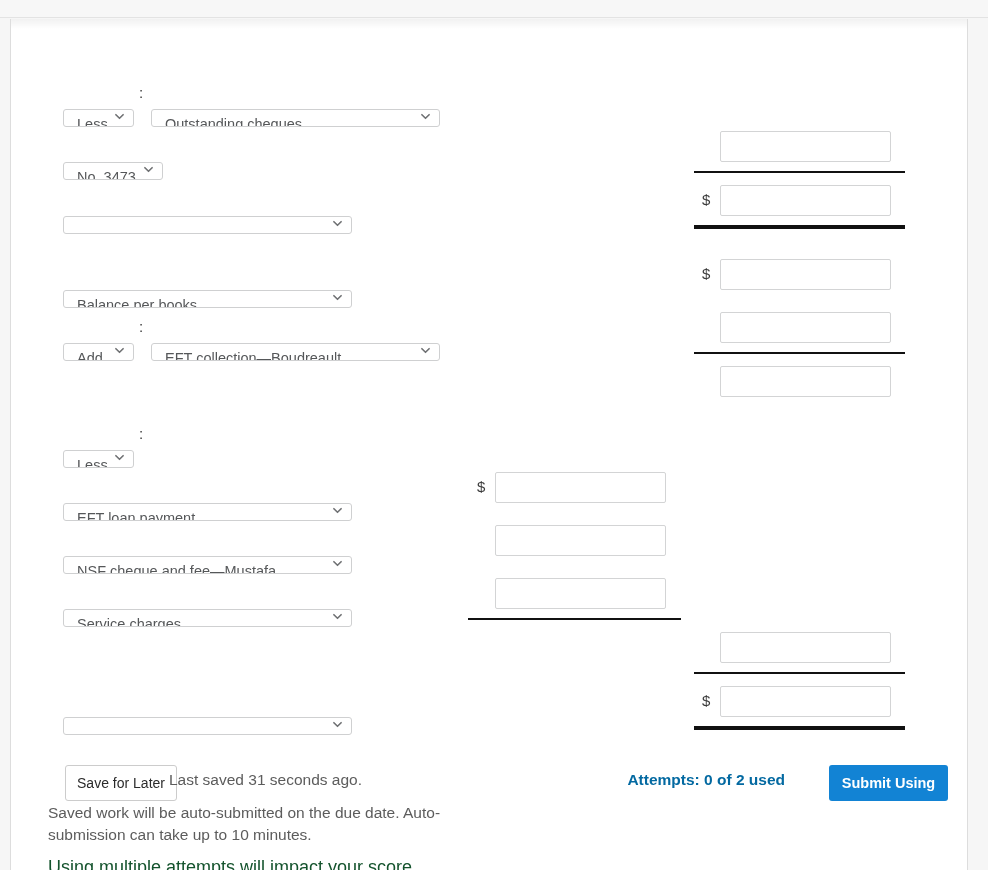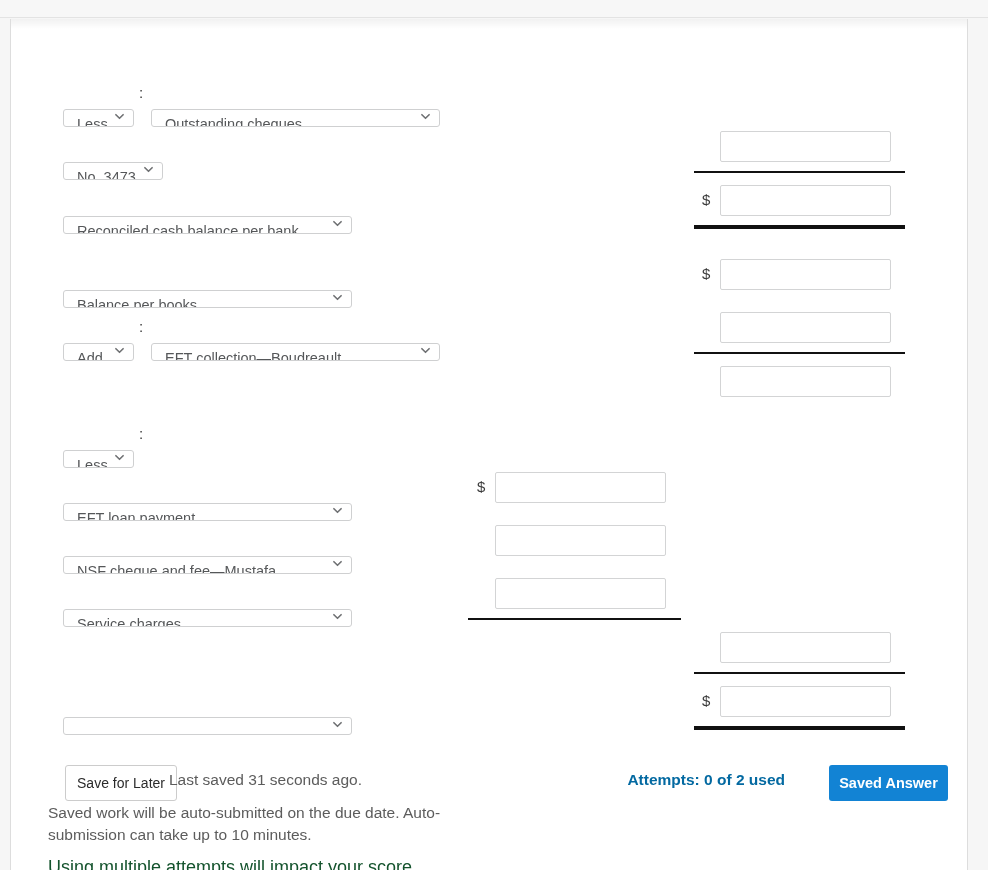--- a/index.html
+++ b/index.html
@@ -197,21 +197,21 @@
         <div class="sel" style="left: 140px; top: 59px; width: 289px;"><span>Outstanding cheques</span><span class="chev">
             <svg width="9" height="9" viewBox="0 0 10 10">
               <path d="M1 3 L5 7 L9 3" fill="none" stroke="#6f7173" stroke-width="1.8" stroke-linecap="round" stroke-linejoin="round"></path>
             </svg>
           </span></div>
         <div class="sel" style="left: 52px; top: 112px; width: 100px;"><span>No. 3473</span><span class="chev">
             <svg width="9" height="9" viewBox="0 0 10 10">
               <path d="M1 3 L5 7 L9 3" fill="none" stroke="#6f7173" stroke-width="1.8" stroke-linecap="round" stroke-linejoin="round"></path>
             </svg>
           </span></div>
-        <div class="sel" style="left: 52px; top: 166px; width: 289px;"><span>Reconciled cash balance per bank</span><span class="chev">
+        <div class="sel" style="left: 52px; top: 166px; width: 289px;"><span class="chev">
             <svg width="9" height="9" viewBox="0 0 10 10">
               <path d="M1 3 L5 7 L9 3" fill="none" stroke="#6f7173" stroke-width="1.8" stroke-linecap="round" stroke-linejoin="round"></path>
             </svg>
           </span></div>
         <div class="sel" style="left: 52px; top: 240px; width: 289px;"><span>Balance per books</span><span class="chev">
             <svg width="9" height="9" viewBox="0 0 10 10">
               <path d="M1 3 L5 7 L9 3" fill="none" stroke="#6f7173" stroke-width="1.8" stroke-linecap="round" stroke-linejoin="round"></path>
             </svg>
           </span></div>
         <div class="sel" style="left: 52px; top: 293px; width: 71px;"><span>Add</span><span class="chev">
@@ -278,15 +278,15 @@
     <div class="lastsaved">Last saved 31 seconds ago.</div>
 
     <div class="note">Saved work will be auto-submitted on the due date. Auto-submission can take up to 10 minutes.</div>
 
     <div class="warn1">Using multiple attempts will impact your score.</div>
 
     <div class="warn2">50% score reduction after attempt 1</div>
 
     <div class="attempts">Attempts: 0 of 2 used</div>
 
-    <button class="btn-submit">Saved Answer</button>
+    <button class="btn-submit">Submit Using</button>
   </div>
 </div>
 
 </body></html>

